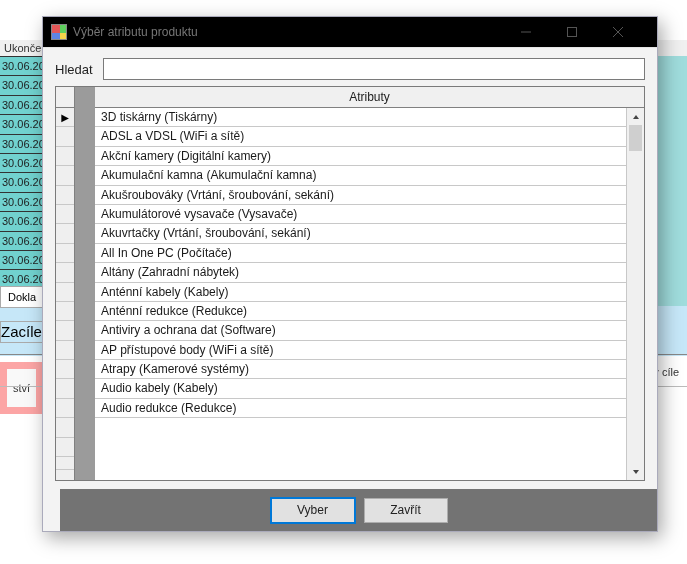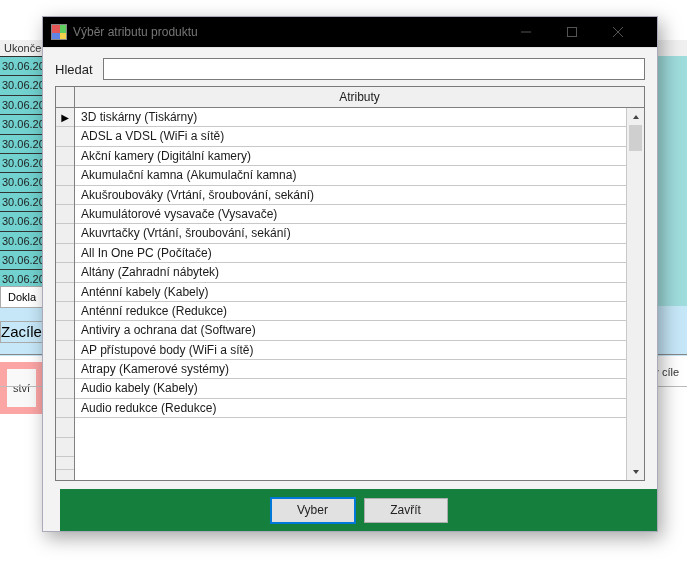--- a/index.html
+++ b/index.html
@@ -219,20 +219,21 @@
     justify-content: center;
     font-size: 10px;
     color: #000;
   }
 
   .gridright {
     flex: 1;
     display: flex;
     flex-direction: column;
     min-width: 0;
+    padding-left: 20px;
   }
   .colhdr {
     height: 20px;
     background: #f0f0f0;
     border-bottom: 1px solid #808080;
     display: flex;
     align-items: center;
     justify-content: center;
     font-size: 12px;
     color: #222;
@@ -288,21 +289,21 @@
     height: 26px;
     background: #cfcfcf;
   }
 
   .buttonrow {
     height: 42px;
     display: flex;
     align-items: center;
     justify-content: center;
     gap: 8px;
-    background: #15803d;
+    background: #737373;
     margin-left: 17px;
   }
   .btn {
     width: 82px;
     height: 23px;
     background: #e1e1e1;
     border: 1px solid #adadad;
     font-size: 12px;
     color: #222;
     display: flex;

